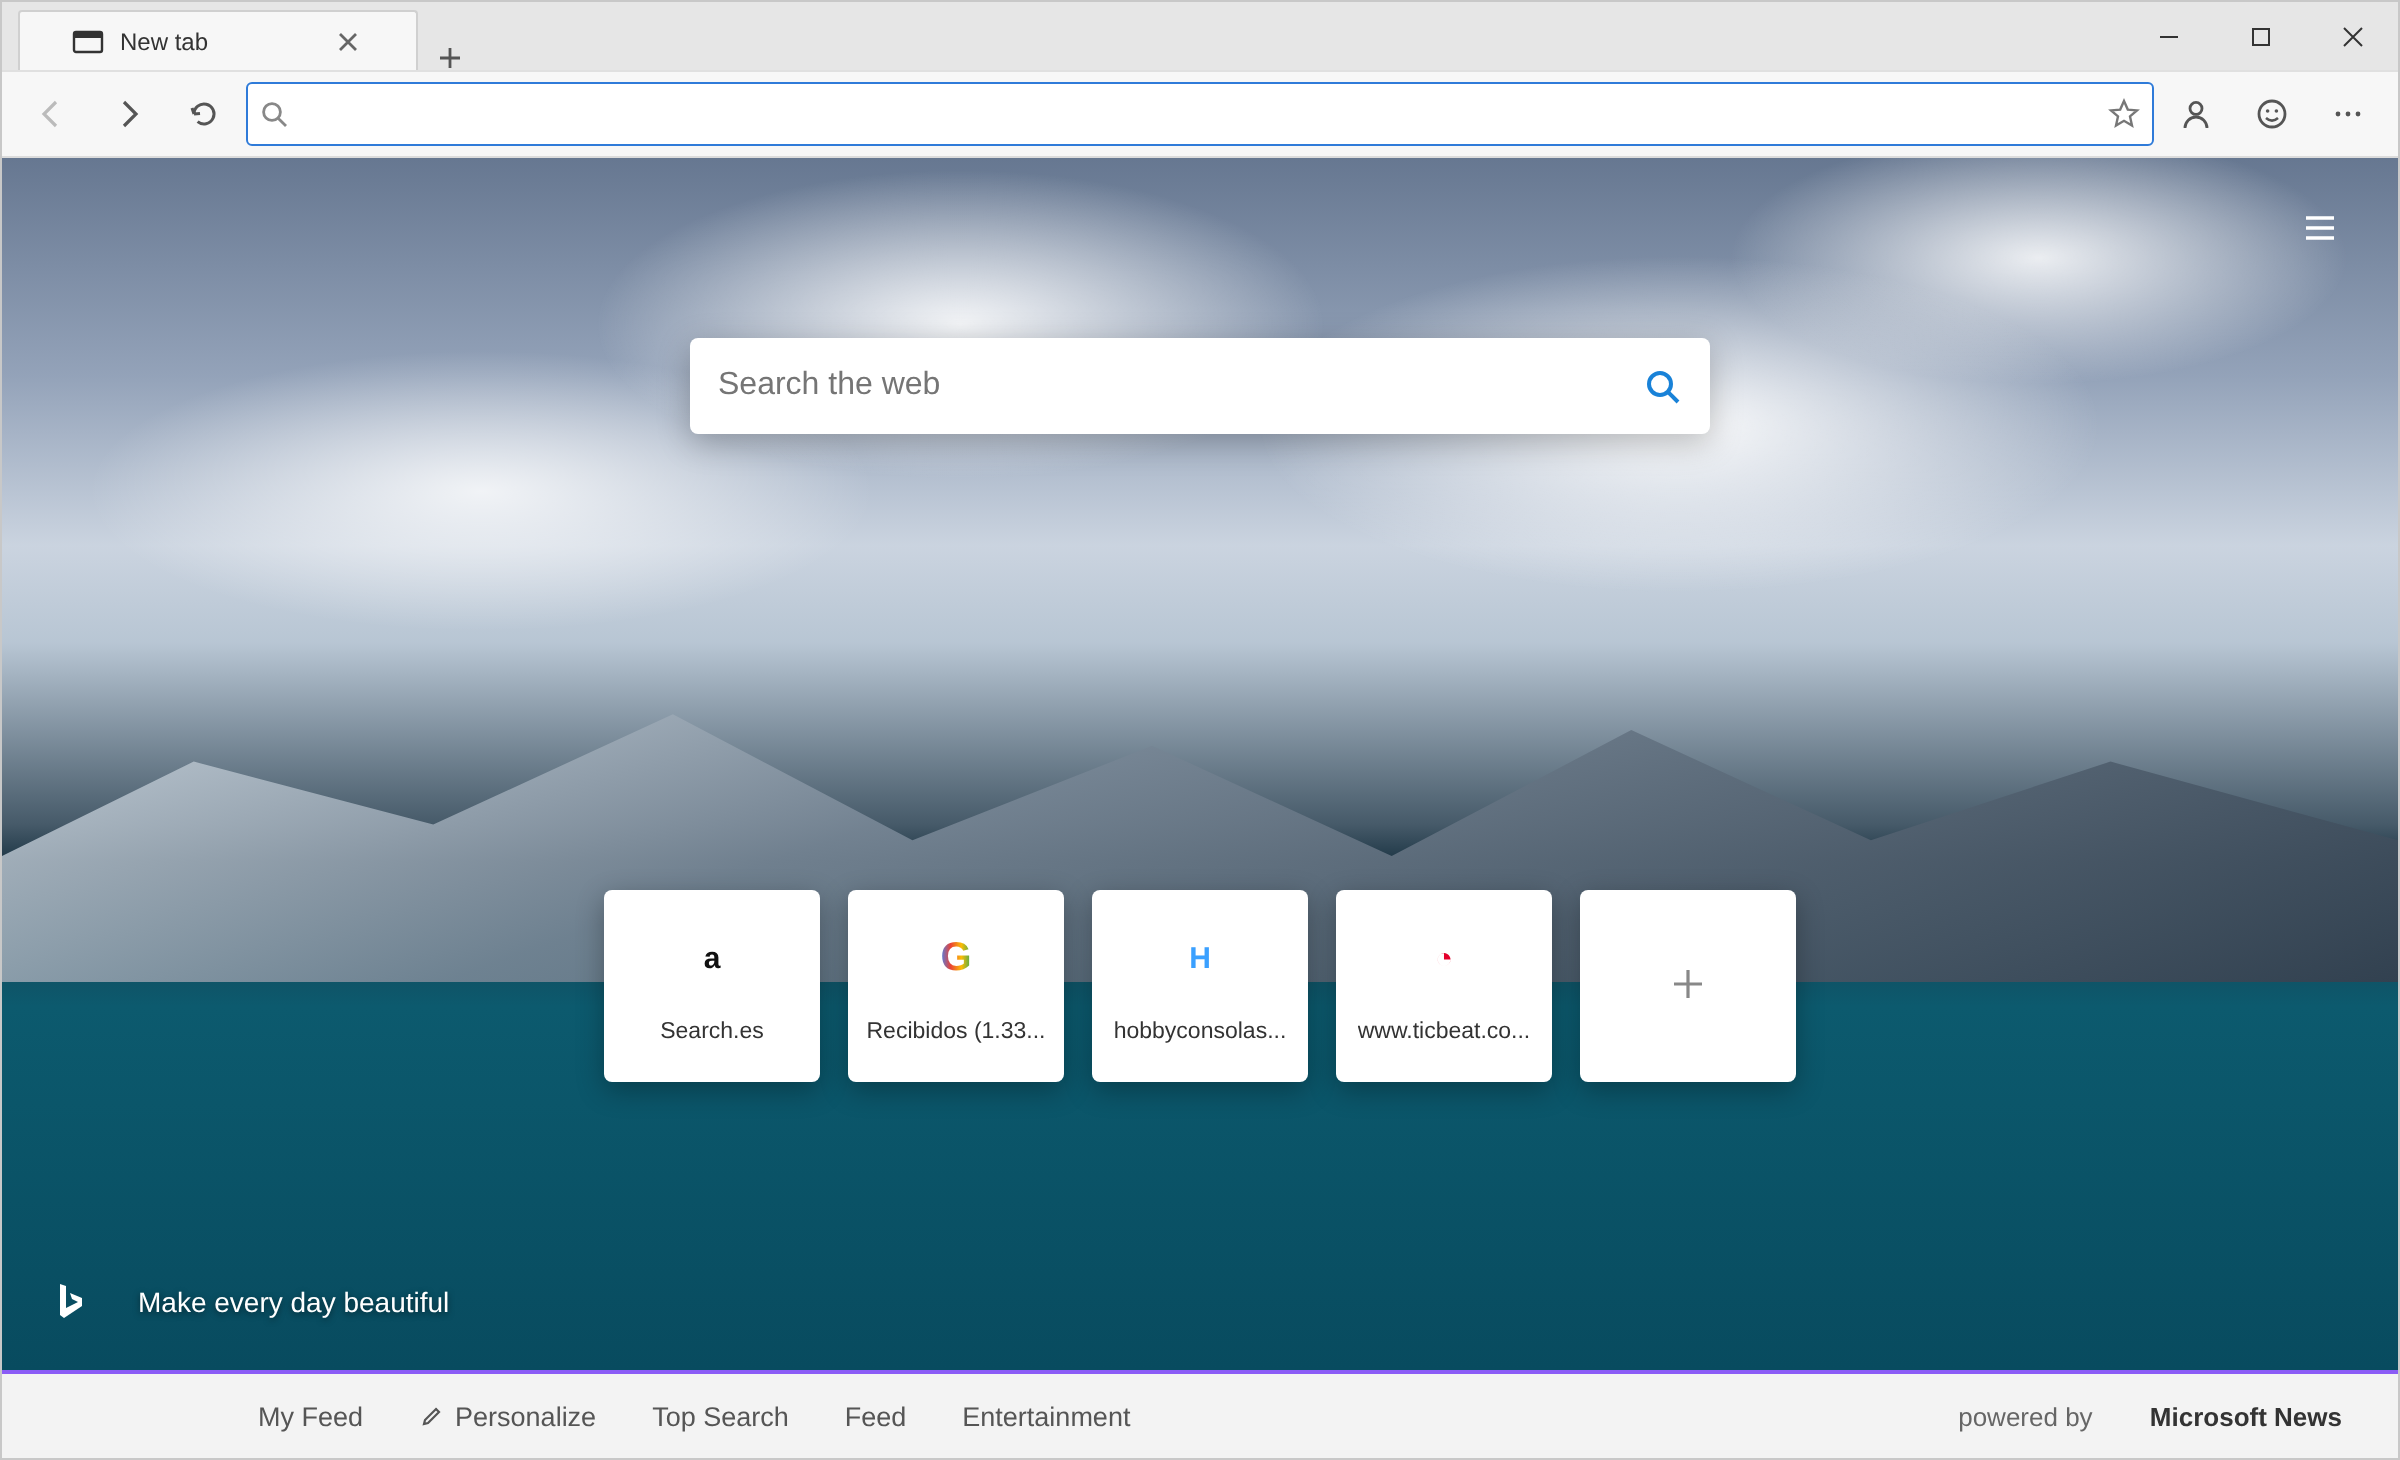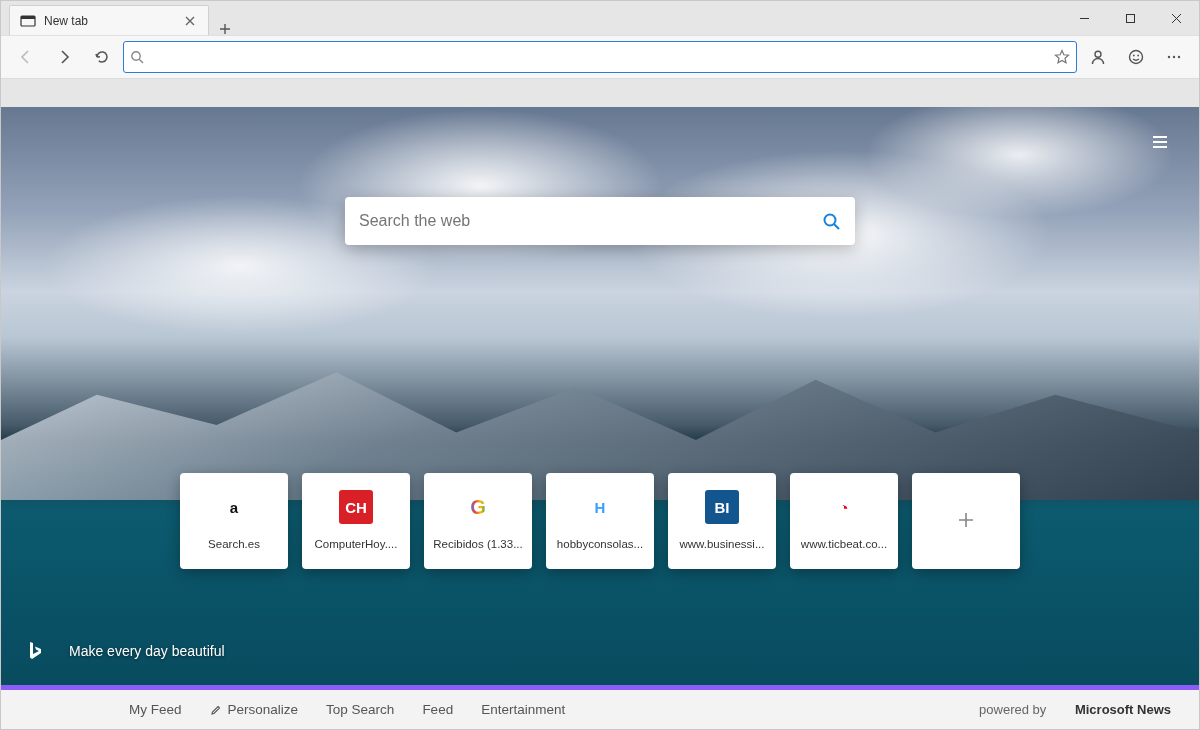--- a/index.html
+++ b/index.html
@@ -1,39 +1,39 @@
 <!DOCTYPE html>
 <html><head>
 <meta charset="utf-8">
 <style>
   * { box-sizing: border-box; margin: 0; padding: 0; font-family: "Segoe UI", Arial, sans-serif; }
   html, body { width: 1200px; height: 730px; overflow: hidden; background: #f0f0f0; }
   .window { width: 1200px; height: 730px; display: flex; flex-direction: column; border: 1px solid #c8c8c8; background: #e6e6e6; }
   
   .titlebar { height: 34px; display: flex; align-items: stretch; background: #e6e6e6; }
   .tabs { display: flex; align-items: flex-end; padding-left: 8px; }
-  .tab { display: flex; align-items: center; height: 30px; margin-top: 4px; background: #f7f7f7; border: 1px solid #d0d0d0; border-bottom: none; padding: 0 10px; min-width: 200px; max-width: 220px; font-size: 12px; color: #333; border-radius: 2px 2px 0 0; }
+  .tab { display: flex; align-items: center; height: 30px; margin-top: 4px; background: #f7f7f7; border: 1px solid #d0d0d0; border-bottom: none; padding: 0 26px; min-width: 200px; max-width: 220px; font-size: 12px; color: #333; border-radius: 2px 2px 0 0; }
   .tab .favicon { width: 16px; height: 16px; margin-right: 8px; display:flex;align-items:center;justify-content:center; }
   .tab .label { flex: 1; white-space: nowrap; overflow: hidden; text-overflow: ellipsis; }
   .tab .close { width: 16px; height: 16px; display:flex;align-items:center;justify-content:center; color:#555; }
   .newtab-btn { width: 32px; display:flex;align-items:center;justify-content:center; color:#444; font-size:16px; }
   .titlebar .spacer { flex:1; }
   .win-controls { display:flex; }
   .win-controls > div { width: 46px; display:flex;align-items:center;justify-content:center; color:#333; }
   .win-controls svg { width:11px; height:11px; }
   
   .toolbar { height: 44px; background:#f7f7f7; border-top:1px solid #e0e0e0; border-bottom:1px solid #dcdcdc; display:flex; align-items:center; padding:0 8px; gap:4px; }
   .tool-btn { width:34px; height:34px; display:flex;align-items:center;justify-content:center; color:#555; border-radius:2px; }
   .tool-btn.disabled { color:#bbb; }
   .addr { flex:1; height:32px; border:1px solid #2f7bd9; border-radius:3px; background:#fff; display:flex; align-items:center; padding:0 6px; gap:6px; }
   .addr .sicon { color:#888; }
   .addr input { flex:1; border:none; outline:none; font-size:14px; background:transparent; }
   .addr .star { color:#777; }
   
-  .content { flex:1; position:relative; overflow:hidden;margin-top:28px; }
+  .content { flex:1; position:relative; overflow:hidden; }
   .bg {
     position:absolute; inset:0;
     background:
       linear-gradient(to bottom,
         rgba(80,100,130,0.85) 0%,
         rgba(120,140,170,0.75) 18%,
         rgba(200,210,223,0.92) 32%,
         rgba(180,195,210,0.92) 40%,
         rgba(70,90,105,1) 55%,
         rgba(30,55,70,1) 58%,
@@ -56,21 +56,21 @@
   .searchbox { position:absolute; top:90px; left:50%; transform:translateX(-50%); width:510px; height:48px; background:#fff; border-radius:4px; box-shadow:0 4px 16px rgba(0,0,0,0.25); display:flex; align-items:center; padding:0 14px; }
   .searchbox input { flex:1; border:none; outline:none; font-size:16px; color:#555; }
   .searchbox .sbtn { color:#1982d8; }
   .tiles { position:absolute; top:366px; left:50%; transform:translateX(-50%); display:flex; gap:14px; }
   .tile { width:108px; height:96px; background:#fff; border-radius:4px; box-shadow:0 4px 14px rgba(0,0,0,0.3); display:flex; flex-direction:column; align-items:center; justify-content:center; padding:8px 6px 10px; }
   .tile .ticon { width:34px; height:34px; display:flex;align-items:center;justify-content:center; font-weight:bold; border-radius:3px; font-size:15px; }
   .tile .tlabel { margin-top:14px; font-size:11.5px; color:#333; white-space:nowrap; overflow:hidden; text-overflow:ellipsis; max-width:100%; }
   .tile.add { color:#888; font-size:22px; }
   .tagline { position:absolute; bottom:24px; left:26px; display:flex; align-items:center; color:#fff; font-size:14px; gap:26px; text-shadow:0 1px 3px rgba(0,0,0,0.5); }
   
-  .footer { height:44px; background:#f3f3f3; border-top:5px solid #8b5cf6; display:flex; align-items:center; padding:0 28px; font-size:13.5px; color:#555; }
+  .footer { height:44px; background:#f3f3f3; border-top:2px solid #8b5cf6; display:flex; align-items:center; padding:0 28px; font-size:13.5px; color:#555; }
   .footer .links { display:flex; gap:28px; margin-left:100px; }
   .footer .links span { display:flex; align-items:center; gap:6px; }
   .footer .spacer { flex:1; }
   .footer .powered { color:#666; font-size:13px; }
   .footer .powered b { color:#333; font-weight:600;padding-left:25px; }
   svg { display:block; }
 </style>
 </head>
 <body>
 
@@ -192,36 +192,28 @@
       </span>
     </div>
 
     <div class="tiles">
 
     <div class="tile">
           <div class="ticon" style="background: rgb(255, 255, 255); color: rgb(17, 17, 17);">a</div>
           <div class="tlabel">Search.es</div>
         </div>
         <div class="tile">
-          <div class="ticon" style="background: rgb(217, 32, 39); color: rgb(255, 255, 255);">CH</div>
-          <div class="tlabel">ComputerHoy....</div>
-        </div>
-        <div class="tile">
           <div class="ticon" style="background: rgb(255, 255, 255); color: rgb(66, 133, 244);">
             <span style="background:linear-gradient(90deg,#4285F4,#EA4335,#FBBC05,#34A853);-webkit-background-clip:text;color:transparent;font-weight:bold;font-size:20px;">G</span>
           </div>
           <div class="tlabel">Recibidos (1.33...</div>
         </div>
         <div class="tile">
           <div class="ticon" style="background: rgb(255, 255, 255); color: rgb(58, 160, 255);">H</div>
           <div class="tlabel">hobbyconsolas...</div>
-        </div>
-        <div class="tile">
-          <div class="ticon" style="background: rgb(18, 85, 143); color: rgb(255, 255, 255);">BI</div>
-          <div class="tlabel">www.businessi...</div>
         </div>
         <div class="tile">
           <div class="ticon" style="background: rgb(255, 255, 255); color: rgb(228, 0, 43);">◔</div>
           <div class="tlabel">www.ticbeat.co...</div>
         </div>
         <div class="tile add">
           <svg width="22" height="22" viewBox="0 0 22 22">
             <path d="M11 4 V18 M4 11 H18" stroke="#888" stroke-width="1.6"></path>
           </svg>
         </div>

